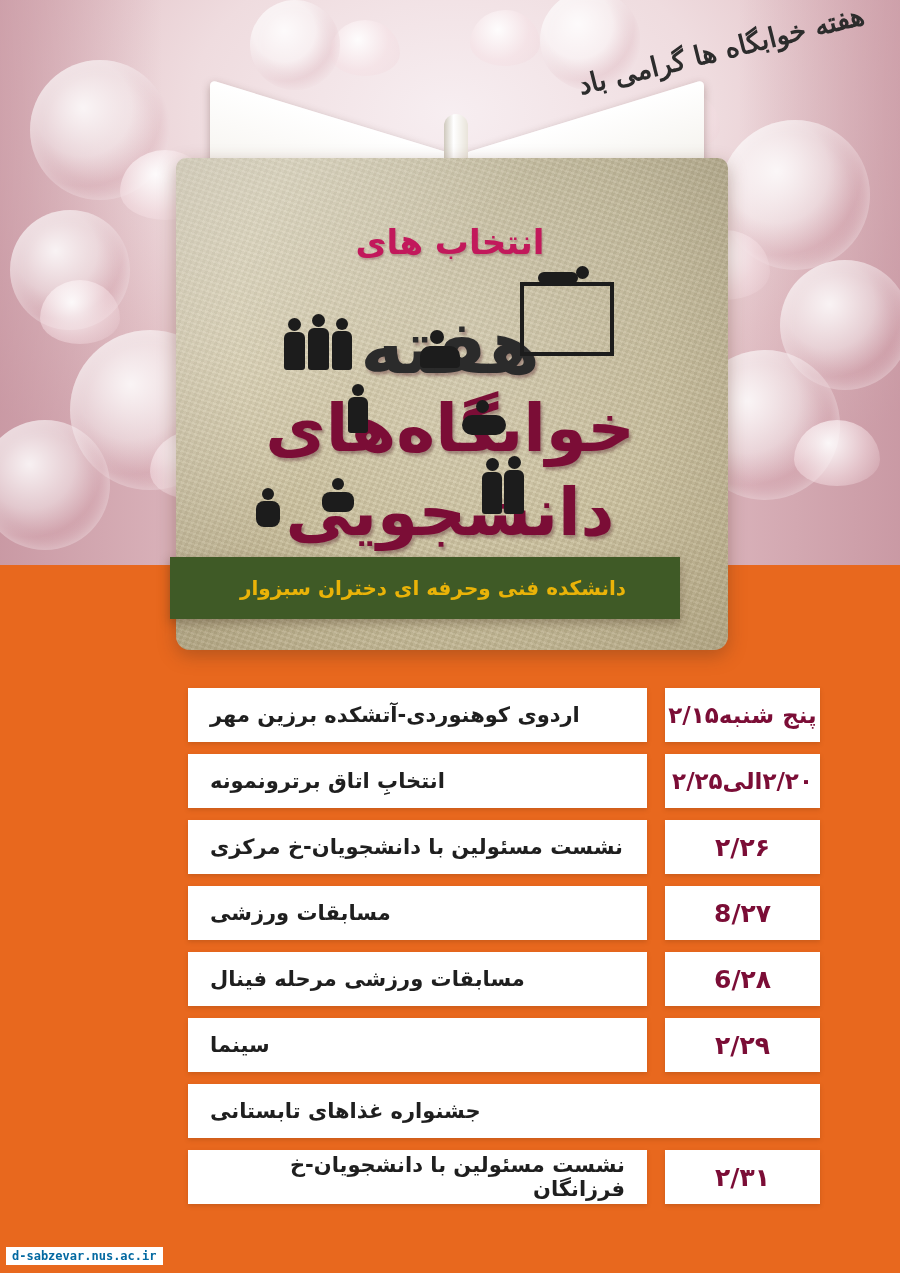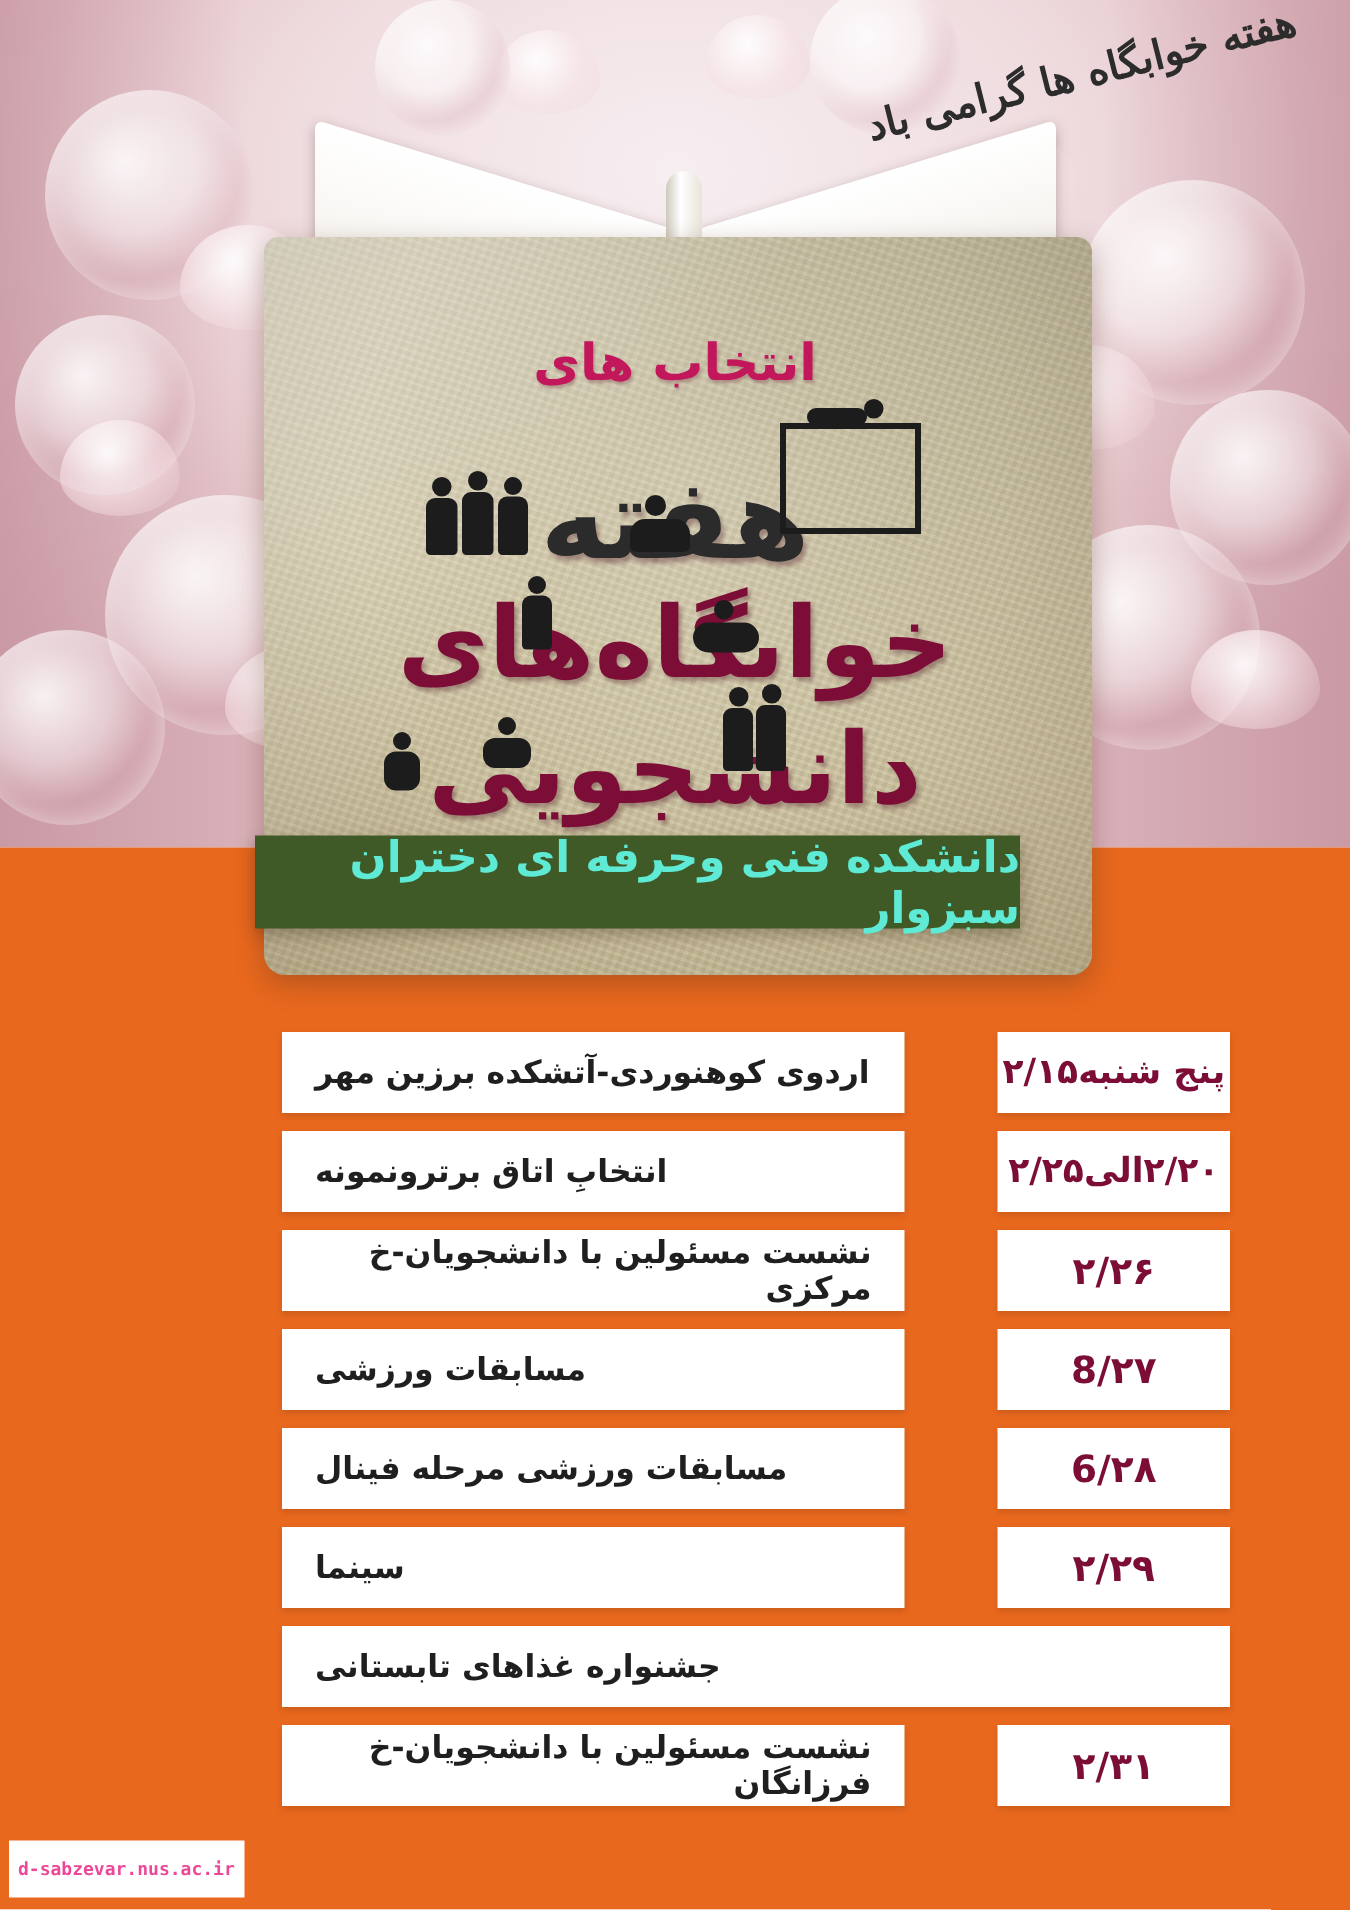--- a/index.html
+++ b/index.html
@@ -171,22 +171,22 @@
     position: absolute;
     left: 170px; top: 557px;
     width: 510px; height: 62px;
     background: #3f5a26;
     display: flex;
     align-items: center;
     justify-content: center;
     box-shadow: 0 4px 10px rgba(60,40,20,0.35);
   }
   .green-bar span {
-    color: #5eead4;
-    font-size: 29px;
+    color: #eab308;
+    font-size: 20px;
     font-weight: bold;
     letter-spacing: 0px;
     padding-left: 16px;
   }
 
   
   .calligraphy {
     position: absolute;
     right: 22px; top: 28px;
     width: 250px; height: 120px;
@@ -231,33 +231,32 @@
     flex: 0 0 155px;
     background: #ffffff;
     height: 54px;
     display: flex;
     align-items: center;
     justify-content: center;
     font-size: 25px;
     color: #7b0d36;
     font-weight: bold;
     box-shadow: 0 2px 4px rgba(120,55,15,0.25);
-    margin-left: 44px;
   }
   .cell-date.wide { font-size: 23px; }
 
   
   .footer-url {
     position: absolute;
     left: 6px; bottom: 8px;
     background: #ffffff;
-    color: #ec4899;
+    color: #0369a1;
     font-size: 12px;
     font-weight: bold;
-    padding: 12px 6px;
+    padding: 2px 6px;
     font-family: "DejaVu Sans Mono", "Liberation Mono", monospace;
   }
 </style>
 </head>
 <body>
 
 <div class="poster">
 
   <div class="top-band">
     <div class="band-edge"></div>

